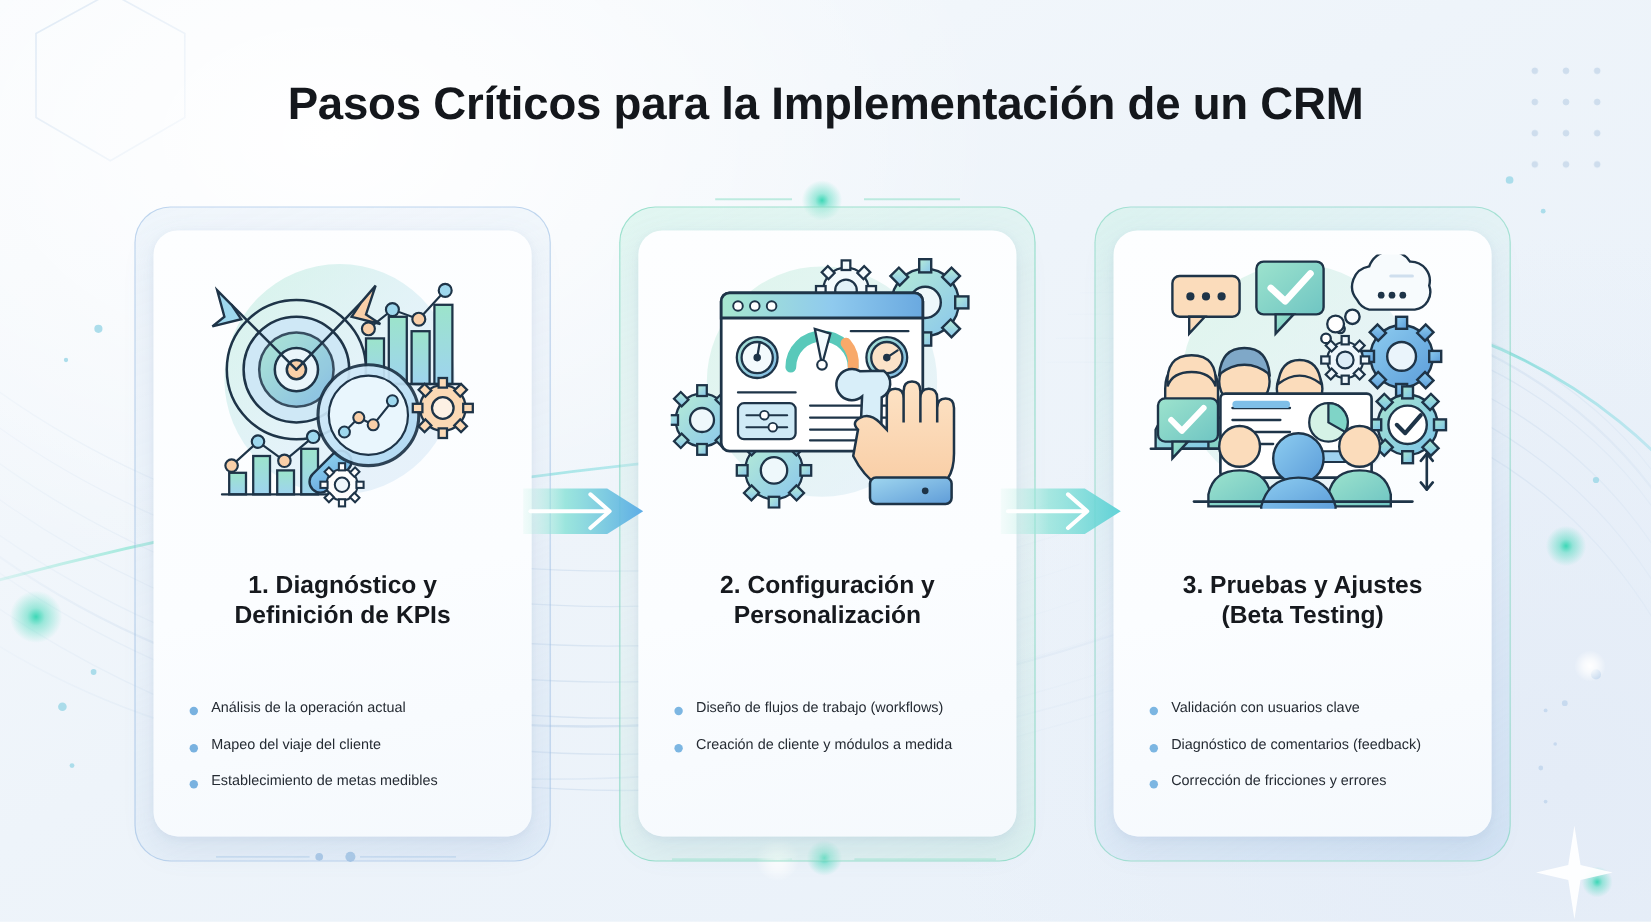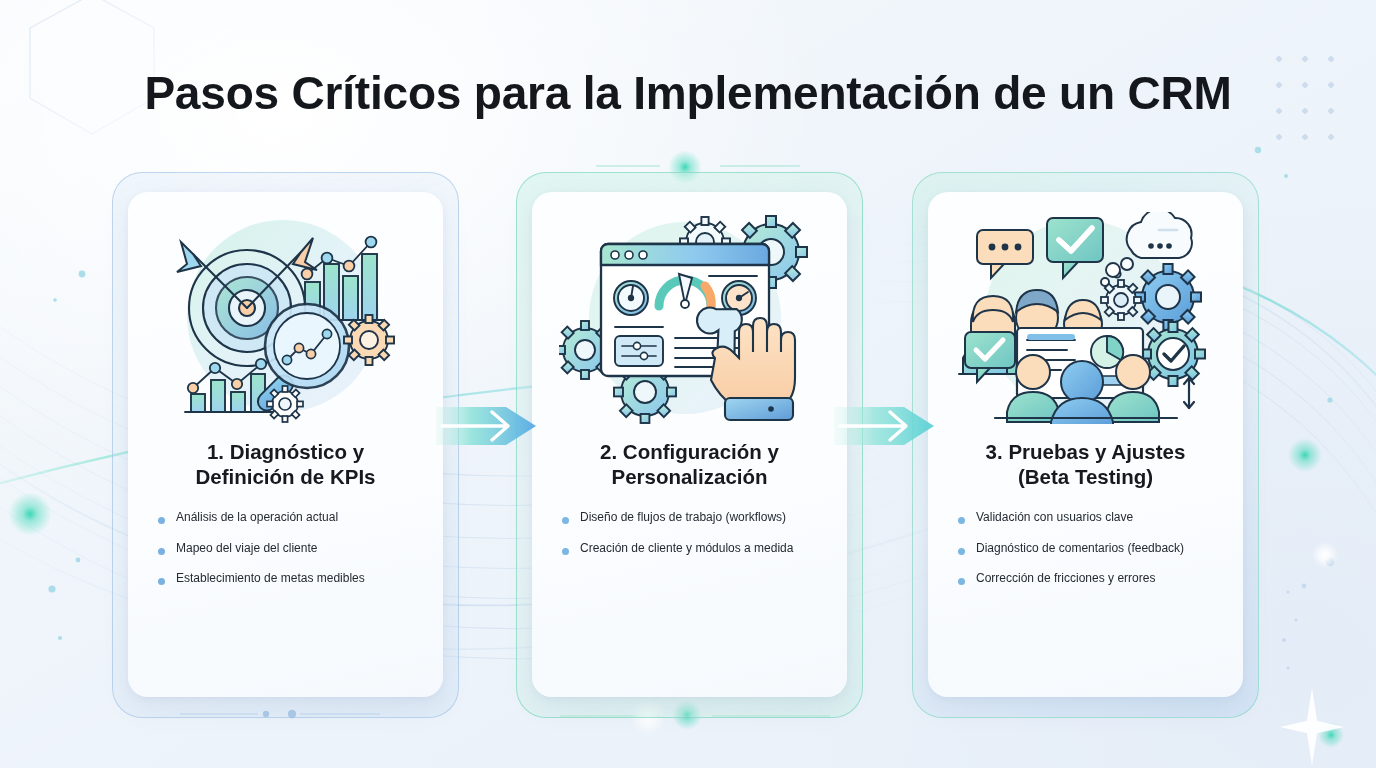--- a/index.html
+++ b/index.html
@@ -56,21 +56,21 @@
     opacity: .92;
     clip-path: polygon(50% 0%, 58% 42%, 100% 50%, 58% 58%, 50% 100%, 42% 58%, 0% 50%, 42% 42%);
   }
 
   
   .title {
     position: absolute;
     top: 66px;
     left: 0; right: 0;
     text-align: center;
-    font-size: 46px;
+    font-size: 38px;
     font-weight: bold;
     letter-spacing: -0.2px;
     color: #14171c;
     z-index: 5;
   }
 
   
   .cards {
     position: absolute;
     top: 172px;
@@ -111,20 +111,21 @@
     position: absolute;
     left: 16px; top: 20px;
     width: 315px; height: 505px;
     border-radius: 20px;
     background: linear-gradient(168deg, #fdfeff 0%, #fbfdff 58%, #f5f9fd 100%);
     box-shadow: 0 10px 26px rgba(110,140,180,.13), 0 2px 6px rgba(110,140,180,.07);
     padding: 18px 20px 0 20px;
     display: flex;
     flex-direction: column;
     overflow: hidden;
+    gap: 36px;
   }
 
   .illus {
     width: 100%;
     height: 215px;
     flex: 0 0 215px;
     display: flex;
     align-items: center;
     justify-content: center;
   }

